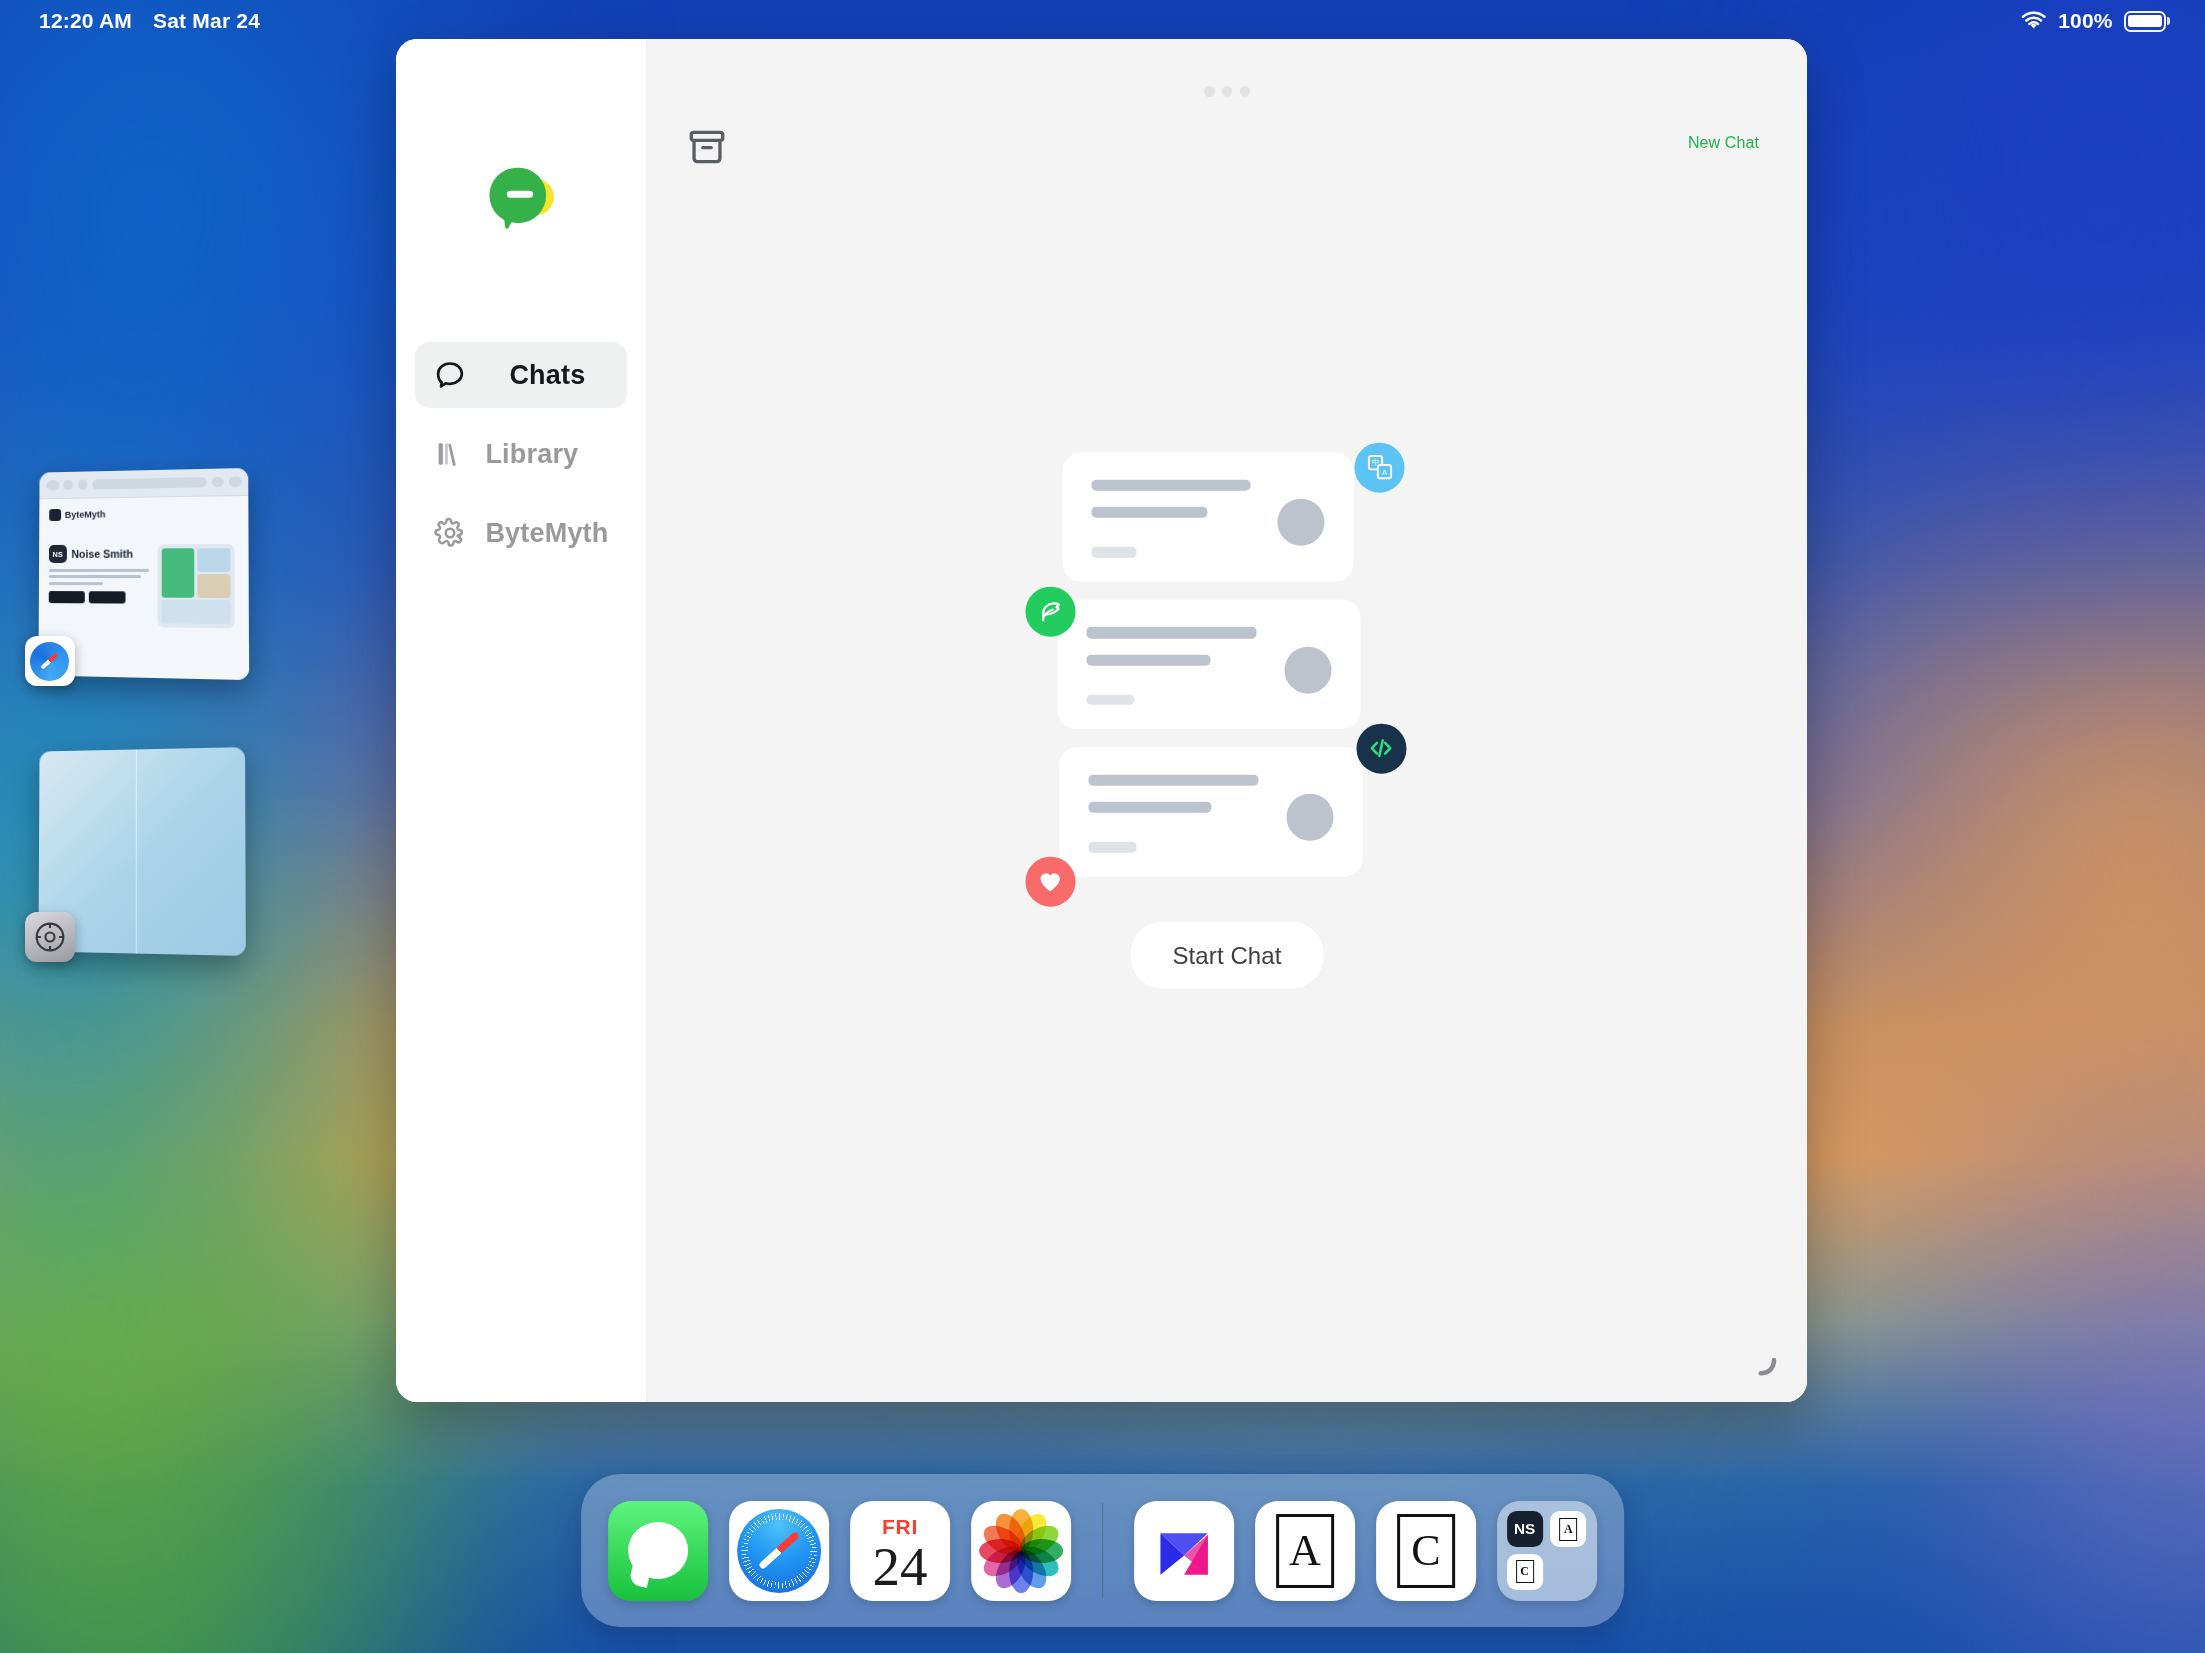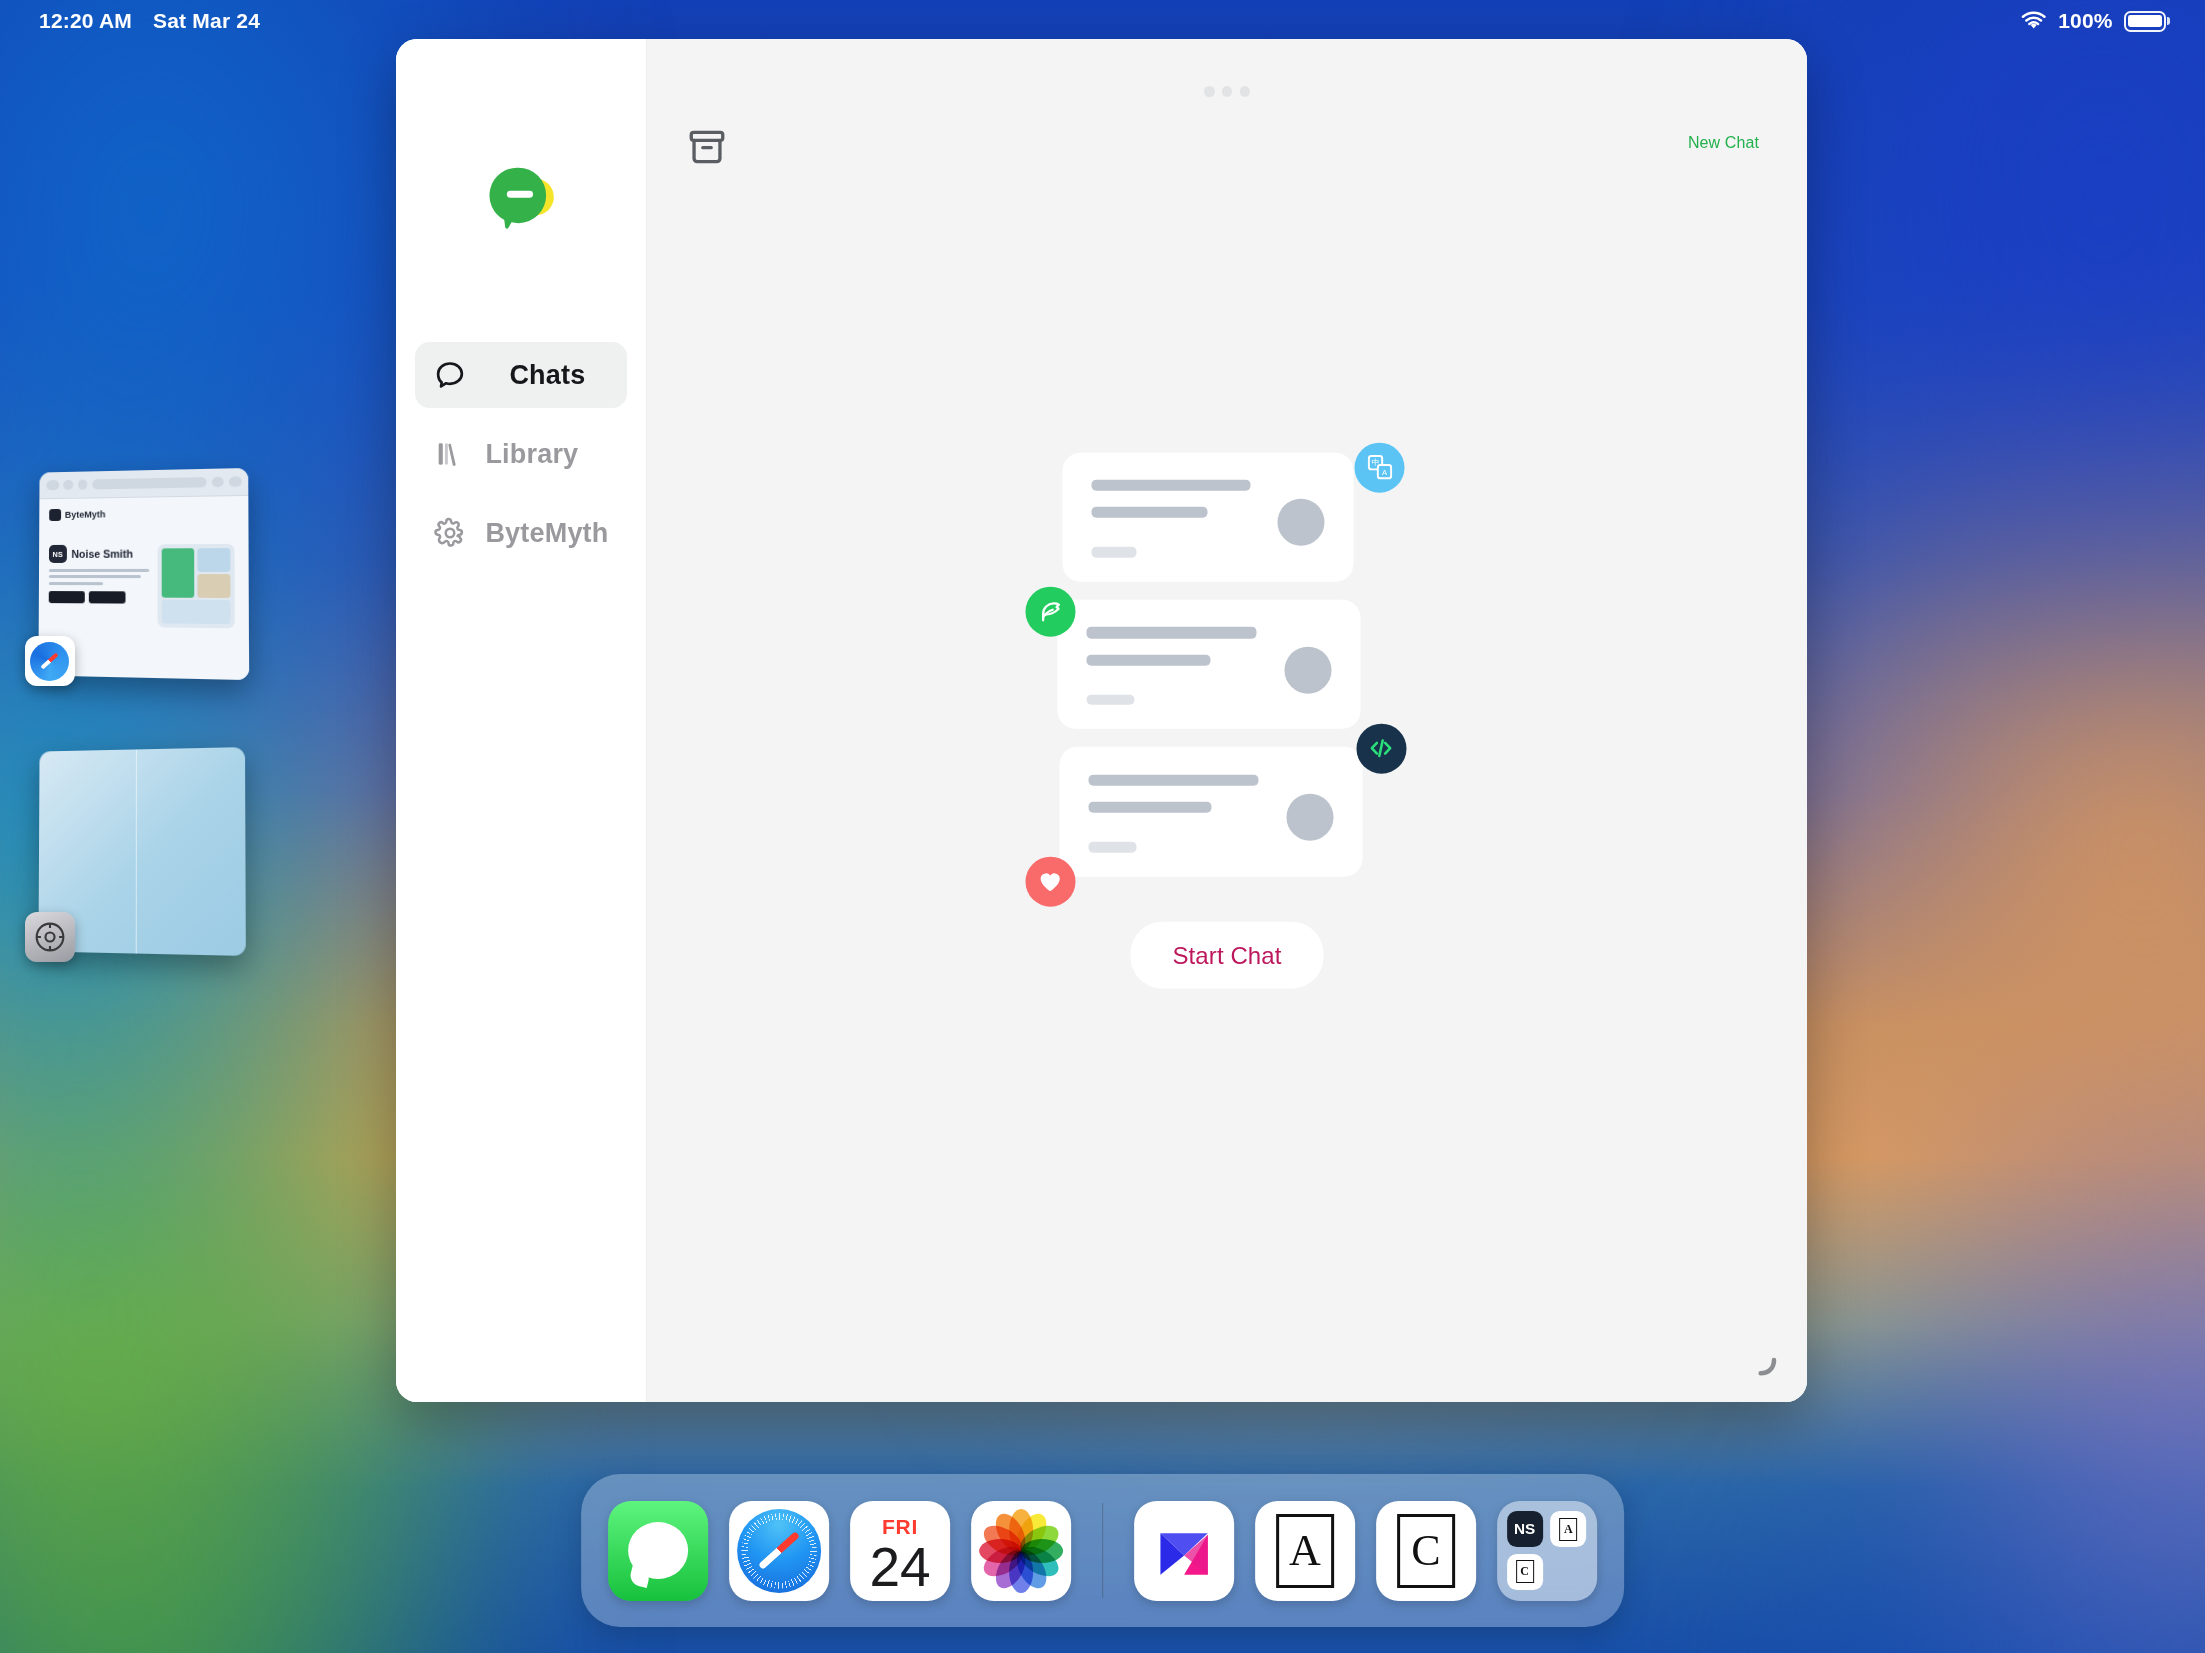--- a/index.html
+++ b/index.html
@@ -193,21 +193,21 @@
     position:absolute; border-radius:50%;
     display:flex; align-items:center; justify-content:center; z-index:8;
   }
   #badge-translate { width:50px; height:50px; background:#5bc4f5; right:-8px; top:-9.7px; }
   #badge-leaf { width:50px; height:50px; background:#22cc5e; left:-32px; top:134px; }
   #badge-code { width:50px; height:50px; background:#17324a; right:-9.7px; top:271px; }
   #badge-heart { width:50px; height:50px; background:#f96a6a; left:-32px; top:404px; }
 
   #startchat {
     margin-top:27.4px; background:#fff; border:none; border-radius:32px;
-    padding:19.4px 42px; font-size:24px; font-weight:400; color:#be185d;
+    padding:19.4px 42px; font-size:24px; font-weight:400; color:#404040;
     font-family:"Liberation Sans", sans-serif; cursor:pointer; letter-spacing:0.1px;
   }
 
   
   #dock {
     position:absolute; left:50%; bottom:26px; transform:translateX(-50%);
     height:153px; background:rgba(255,255,255,0.28);
     backdrop-filter:blur(21px); -webkit-backdrop-filter:blur(21px);
     border-radius:39px; display:flex; align-items:center;
     padding:0 27.4px; gap:21px; z-index:50;
@@ -241,21 +241,21 @@
     -webkit-mask:radial-gradient(circle, transparent 0 31px, #000 31px 38px, transparent 38px);
             mask:radial-gradient(circle, transparent 0 31px, #000 31px 38px, transparent 38px);
   }
   .ic-safari .needle {
     width:50px; height:7.3px; border-radius:4px;
     background:linear-gradient(90deg,#ffffff 0 50%, #ff3b30 50% 100%);
     transform:rotate(-42deg); box-shadow:0 0 0.8px rgba(0,0,0,0.2);
   }
   .ic-calendar { background:#fff; flex-direction:column; }
   .ic-calendar .dow { color:#ff3b30; font-size:21px; font-weight:600; margin-top:8px; letter-spacing:0.8px; }
-  .ic-calendar .dnum { color:#1c1c1e; font-size:55px; font-weight:300; line-height:0.96; margin-top:1.6px; }
+  .ic-calendar .dnum { color:#1c1c1e; font-size:55px; font-weight:300; line-height:0.96; margin-top:1.6px;font-family:Liberation Serif, serif; }
   .ic-photos { background:#fff; }
   .ic-photos .flower { width:77px; height:77px; position:relative; }
   .ic-photos .flower i {
     position:absolute; left:50%; top:50%; width:24px; height:42px;
     border-radius:50%; transform-origin:50% 100%; opacity:0.88;
     mix-blend-mode:multiply;
   }
   .ic-m { background:#fff; }
   .ic-m svg { width:74px; height:74px; }
   .ic-letter { background:#fff; }

